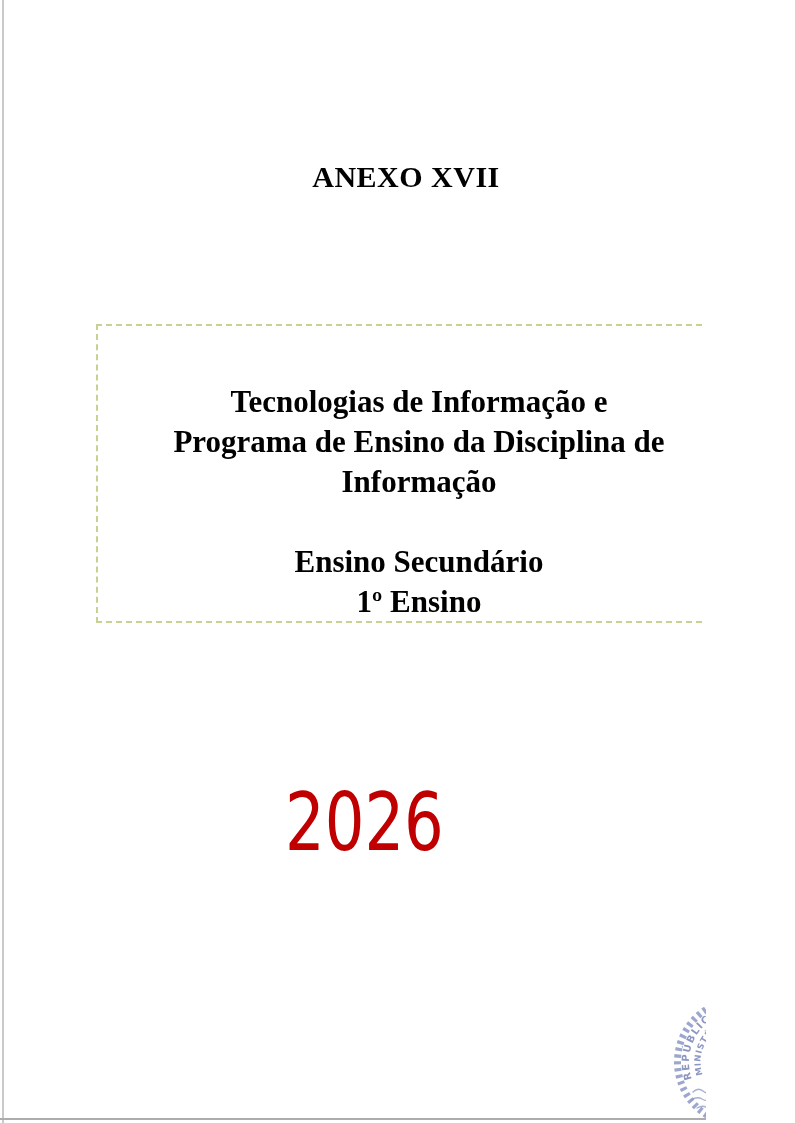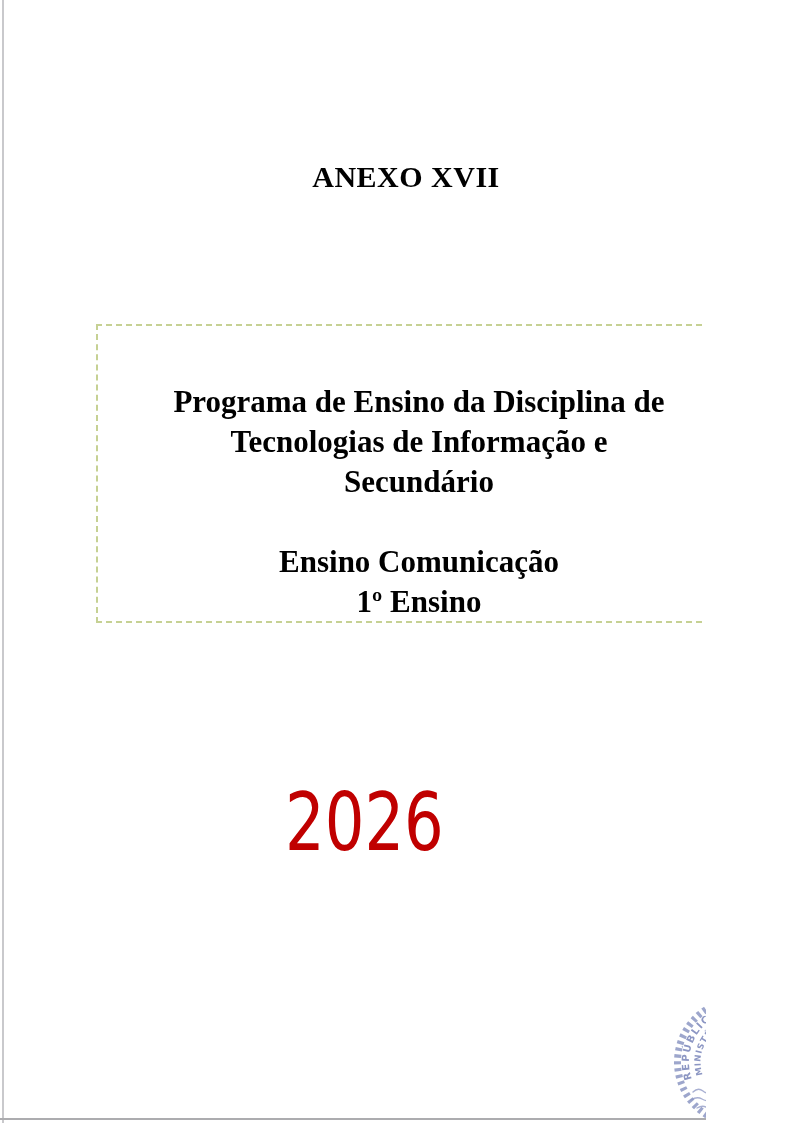--- a/index.html
+++ b/index.html
@@ -41,25 +41,25 @@
 </head>
 <body>
 
 <div class="page">
 
   <div class="edge-left"></div>
 
   <div class="anexo">ANEXO XVII</div>
 
   <div class="title-box">
+    <div>Tecnologias de Informação e</div>
     <div>Programa de Ensino da Disciplina de</div>
-    <div>Tecnologias de Informação e</div>
-    <div>Secundário</div>
+    <div>Informação</div>
     <div class="spacer-line"></div>
-    <div>Ensino Comunicação</div>
+    <div>Ensino Secundário</div>
     <div>1º Ensino</div>
   </div>
 
   <div class="year">2026</div>
 
   <svg class="stamp" width="175" height="175" viewBox="0 0 175 175">
     <defs>
       <path id="outerTextCircle" d="M34,82 A51,51 0 1,1 136,82 A51,51 0 1,1 34,82"></path>
       <path id="innerTextCircle" d="M45.5,82 A39.5,39.5 0 1,1 124.5,82 A39.5,39.5 0 1,1 45.5,82"></path>
     </defs>

